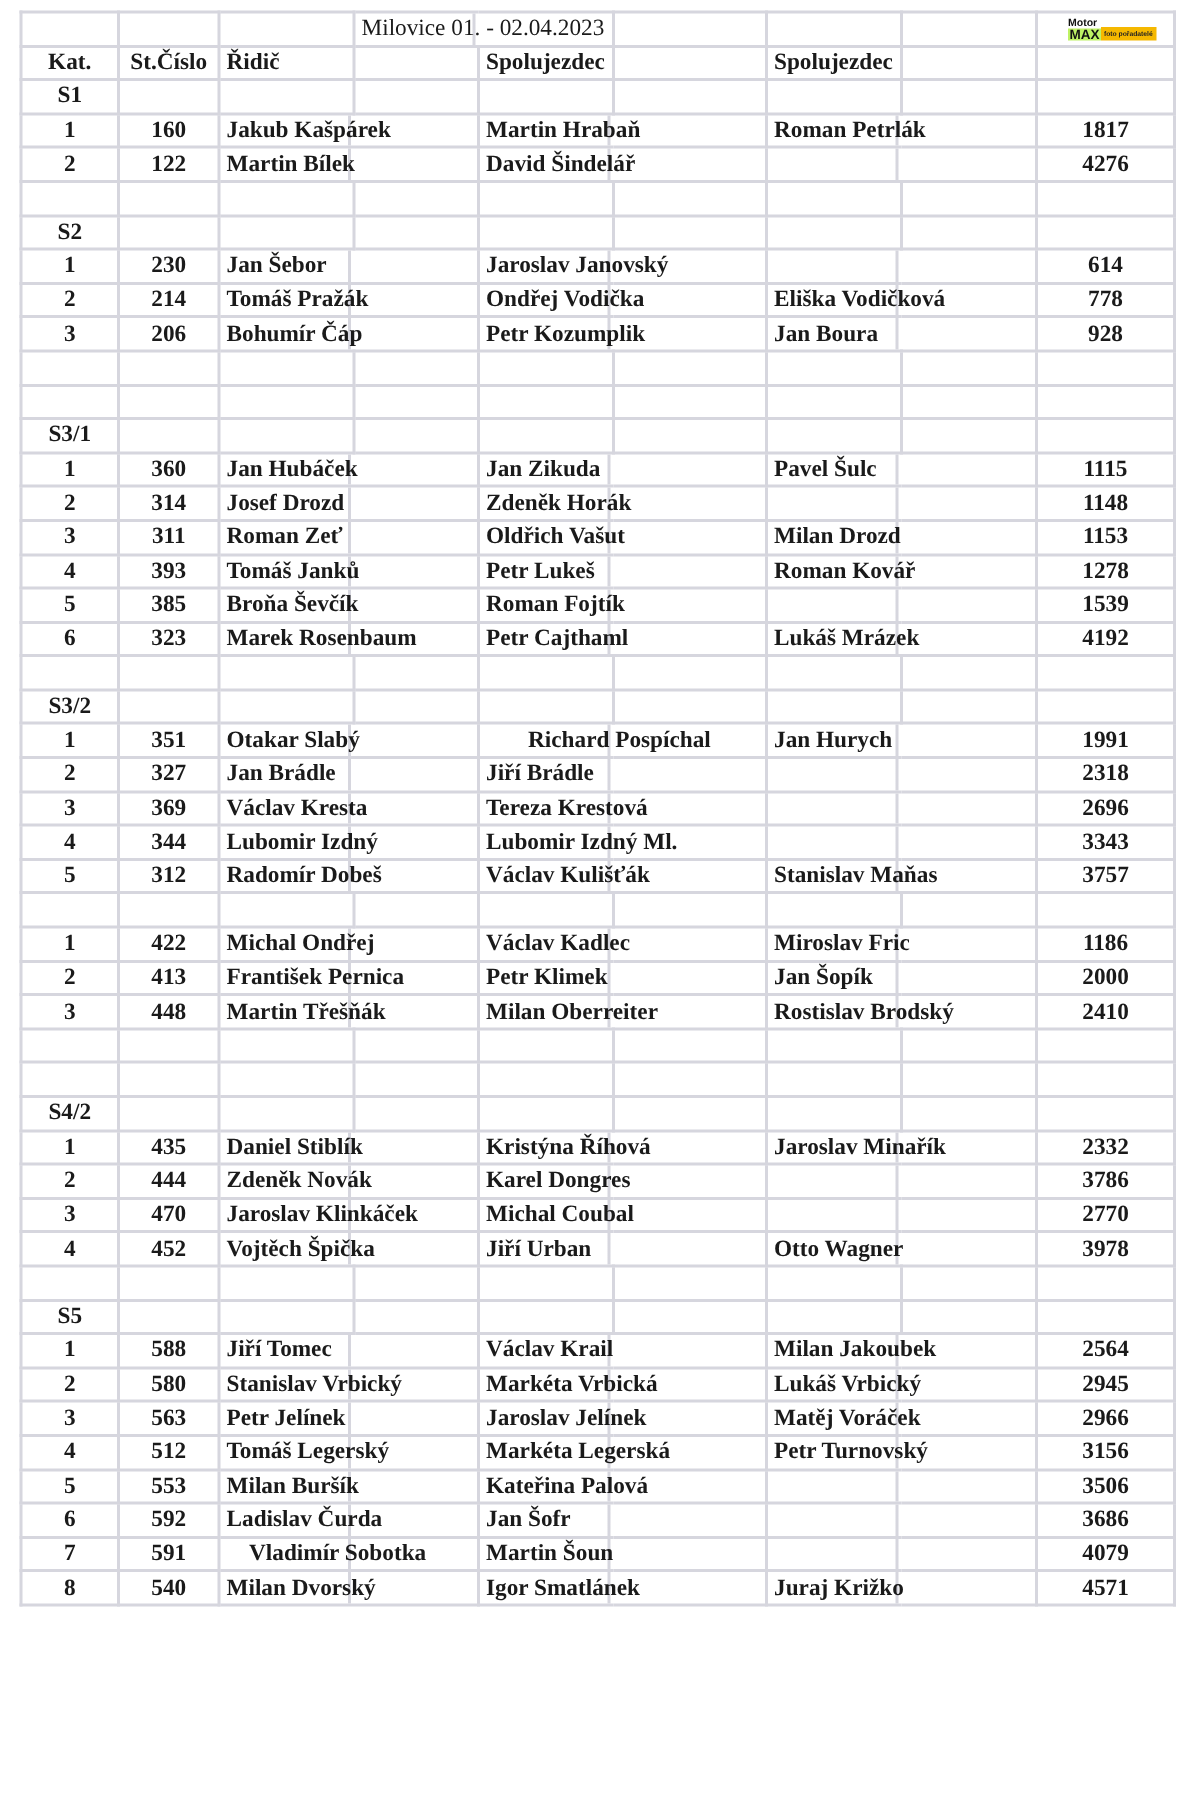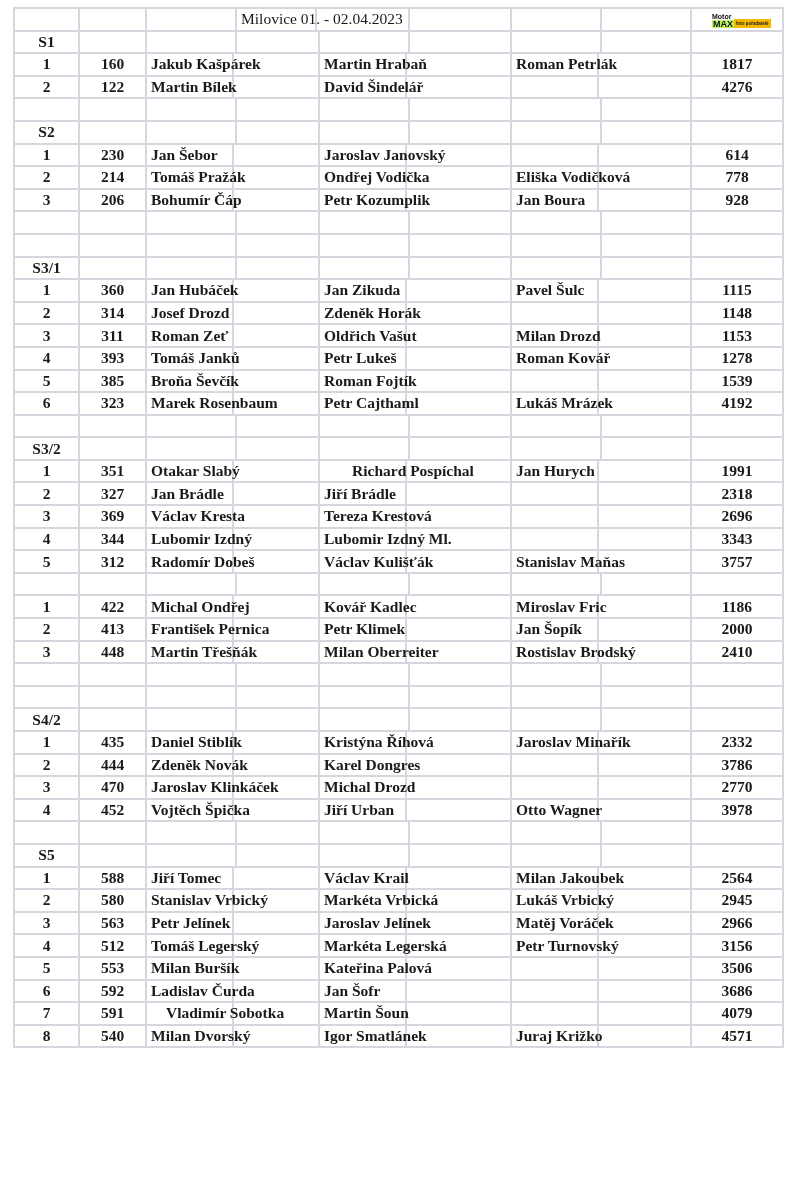--- a/index.html
+++ b/index.html
@@ -52,20 +52,31 @@
       <td style="padding:0;">
         <span class="logo">
           <span class="lm">
               <span class="motor">Motor</span>
               <span class="max">MAX</span>
             </span>
           <span class="tag">foto pořadatelé</span>
         </span>
       </td>
     </tr>
+    <tr>
+      <td class="c-kat">Kat.</td>
+      <td class="c-num">St.Číslo</td>
+      <td>Řidič</td>
+      <td></td>
+      <td>Spolujezdec</td>
+      <td></td>
+      <td>Spolujezdec</td>
+      <td></td>
+      <td class="c-score"></td>
+    </tr>
   <tr>
         <td class="c-kat cat">S1</td>
         <td></td>
         <td></td>
         <td></td>
         <td></td>
         <td></td>
         <td></td>
         <td></td>
         <td></td>
@@ -283,21 +294,21 @@
         <td></td>
         <td></td>
         <td></td>
         <td></td>
         <td></td>
       </tr>
       <tr>
         <td class="c-kat">1</td>
         <td class="c-num">422</td>
         <td colspan="2" style="background-image: linear-gradient(rgb(214, 214, 222), rgb(214, 214, 222)); background-repeat: no-repeat; background-size: 2px 100%; background-position: 85px 0px;">Michal Ondřej</td>
-        <td colspan="2" style="background-image: linear-gradient(rgb(214, 214, 222), rgb(214, 214, 222)); background-repeat: no-repeat; background-size: 2px 100%; background-position: 85px 0px;">Kovář Kadlec</td>
+        <td colspan="2" style="background-image: linear-gradient(rgb(214, 214, 222), rgb(214, 214, 222)); background-repeat: no-repeat; background-size: 2px 100%; background-position: 85px 0px;">Václav Kadlec</td>
         <td colspan="2" style="background-image: linear-gradient(rgb(214, 214, 222), rgb(214, 214, 222)); background-repeat: no-repeat; background-size: 2px 100%; background-position: 85px 0px;">Miroslav Fric</td>
         <td class="c-score">1186</td>
       </tr>
       <tr>
         <td class="c-kat">2</td>
         <td class="c-num">413</td>
         <td colspan="2" style="background-image: linear-gradient(rgb(214, 214, 222), rgb(214, 214, 222)); background-repeat: no-repeat; background-size: 2px 100%; background-position: 85px 0px;">František Pernica</td>
         <td colspan="2" style="background-image: linear-gradient(rgb(214, 214, 222), rgb(214, 214, 222)); background-repeat: no-repeat; background-size: 2px 100%; background-position: 85px 0px;">Petr Klimek</td>
         <td colspan="2" style="background-image: linear-gradient(rgb(214, 214, 222), rgb(214, 214, 222)); background-repeat: no-repeat; background-size: 2px 100%; background-position: 85px 0px;">Jan Šopík</td>
         <td class="c-score">2000</td>
@@ -356,21 +367,21 @@
         <td class="c-num">444</td>
         <td colspan="2" style="background-image: linear-gradient(rgb(214, 214, 222), rgb(214, 214, 222)); background-repeat: no-repeat; background-size: 2px 100%; background-position: 85px 0px;">Zdeněk Novák</td>
         <td colspan="2" style="background-image: linear-gradient(rgb(214, 214, 222), rgb(214, 214, 222)); background-repeat: no-repeat; background-size: 2px 100%; background-position: 85px 0px;">Karel Dongres</td>
         <td colspan="2" style="background-image: linear-gradient(rgb(214, 214, 222), rgb(214, 214, 222)); background-repeat: no-repeat; background-size: 2px 100%; background-position: 85px 0px;"></td>
         <td class="c-score">3786</td>
       </tr>
       <tr>
         <td class="c-kat">3</td>
         <td class="c-num">470</td>
         <td colspan="2" style="background-image: linear-gradient(rgb(214, 214, 222), rgb(214, 214, 222)); background-repeat: no-repeat; background-size: 2px 100%; background-position: 85px 0px;">Jaroslav Klinkáček</td>
-        <td colspan="2" style="background-image: linear-gradient(rgb(214, 214, 222), rgb(214, 214, 222)); background-repeat: no-repeat; background-size: 2px 100%; background-position: 85px 0px;">Michal Drozd</td>
+        <td colspan="2" style="background-image: linear-gradient(rgb(214, 214, 222), rgb(214, 214, 222)); background-repeat: no-repeat; background-size: 2px 100%; background-position: 85px 0px;">Michal Coubal</td>
         <td colspan="2" style="background-image: linear-gradient(rgb(214, 214, 222), rgb(214, 214, 222)); background-repeat: no-repeat; background-size: 2px 100%; background-position: 85px 0px;"></td>
         <td class="c-score">2770</td>
       </tr>
       <tr>
         <td class="c-kat">4</td>
         <td class="c-num">452</td>
         <td colspan="2" style="background-image: linear-gradient(rgb(214, 214, 222), rgb(214, 214, 222)); background-repeat: no-repeat; background-size: 2px 100%; background-position: 85px 0px;">Vojtěch Špička</td>
         <td colspan="2" style="background-image: linear-gradient(rgb(214, 214, 222), rgb(214, 214, 222)); background-repeat: no-repeat; background-size: 2px 100%; background-position: 85px 0px;">Jiří Urban</td>
         <td colspan="2" style="background-image: linear-gradient(rgb(214, 214, 222), rgb(214, 214, 222)); background-repeat: no-repeat; background-size: 2px 100%; background-position: 85px 0px;">Otto Wagner</td>
         <td class="c-score">3978</td>

